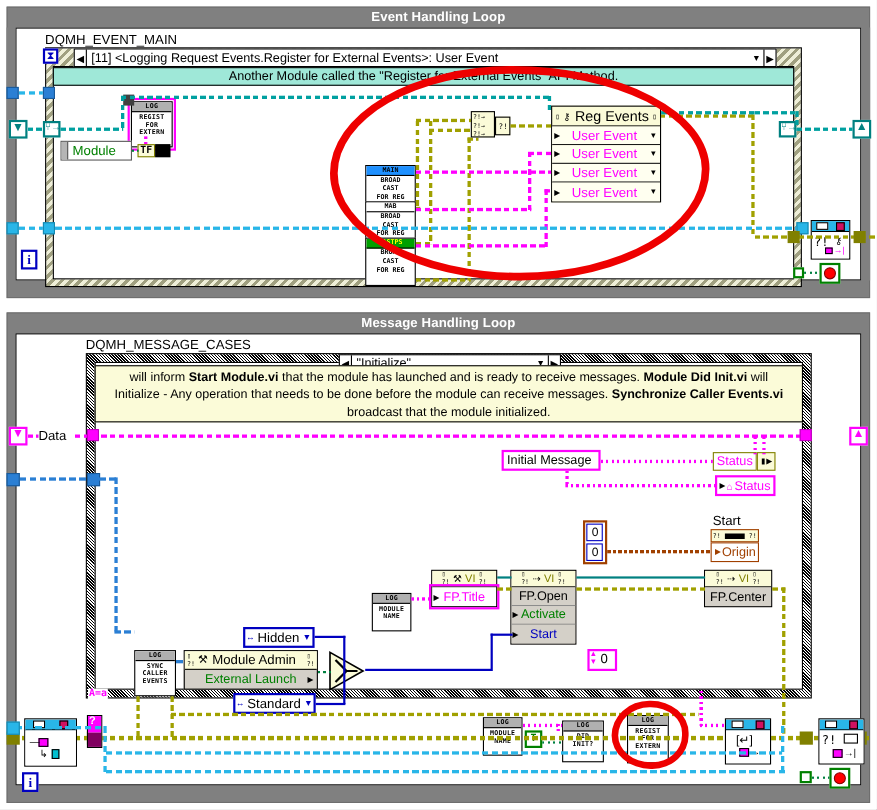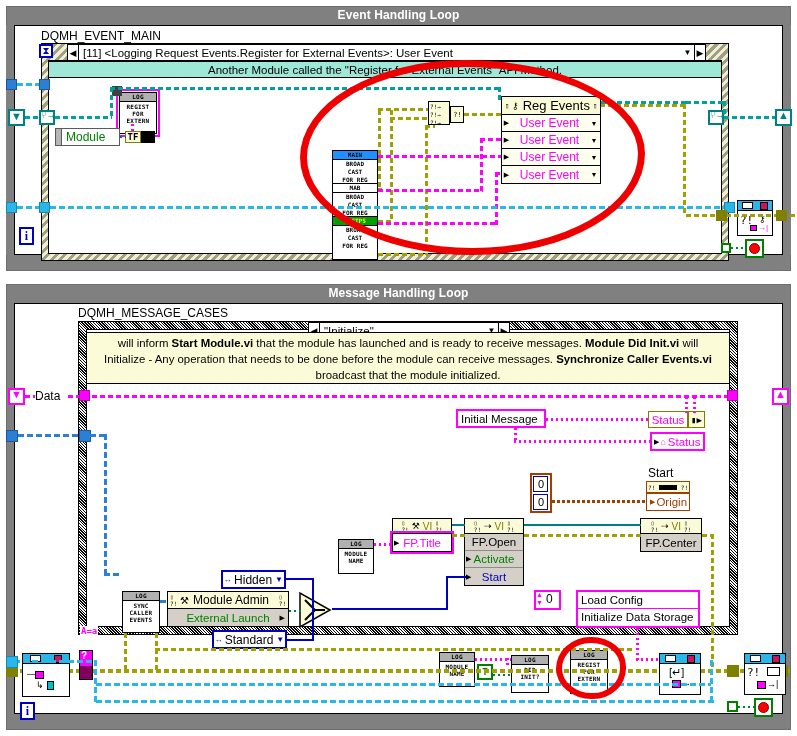--- a/index.html
+++ b/index.html
@@ -934,24 +934,20 @@
       <div>EVENTS</div>
     </div>
   </div>
   <div class="wire" style="left:160px; top:600px; width:8px; height:3px;
               background-image:repeating-linear-gradient(to right,#2b7fd4 0,#2b7fd4 6px,transparent 6px,transparent 9px);"></div>
 
   <div class="sq" style="left:534px; top:590px; width:27px; height:20px; border:2px solid #ff00ff; background:#ffffff;"></div>
   <div class="txt" style="left:536px; top:591px; font-size:7px; color:#ff00ff; line-height:8px;">▲<br>▼</div>
   <div class="txt" style="left:546px; top:592px; font-size:12px;">0</div>
 
-  <div class="const-box2" style="left:576px; top:590px; width:124px; height:38px;">
-    <div class="ln">Load Config</div>
-    <div class="ln">Initialize Data Storage</div>
-  </div>
   <div class="wire w-dot-pink-v" style="left:636px; top:628px; width:3px; height:30px;"></div>
 
   <div class="vi-log" style="left:439px; top:652px; width:36px; height:35px;">
     <div class="hdr">LOG</div>
     <div class="body">
       <div>MODULE</div>
       <div>NAME</div>
     </div>
   </div>
   <div class="boolconst" style="left:477px; top:664px; width:16px; height:16px;">

